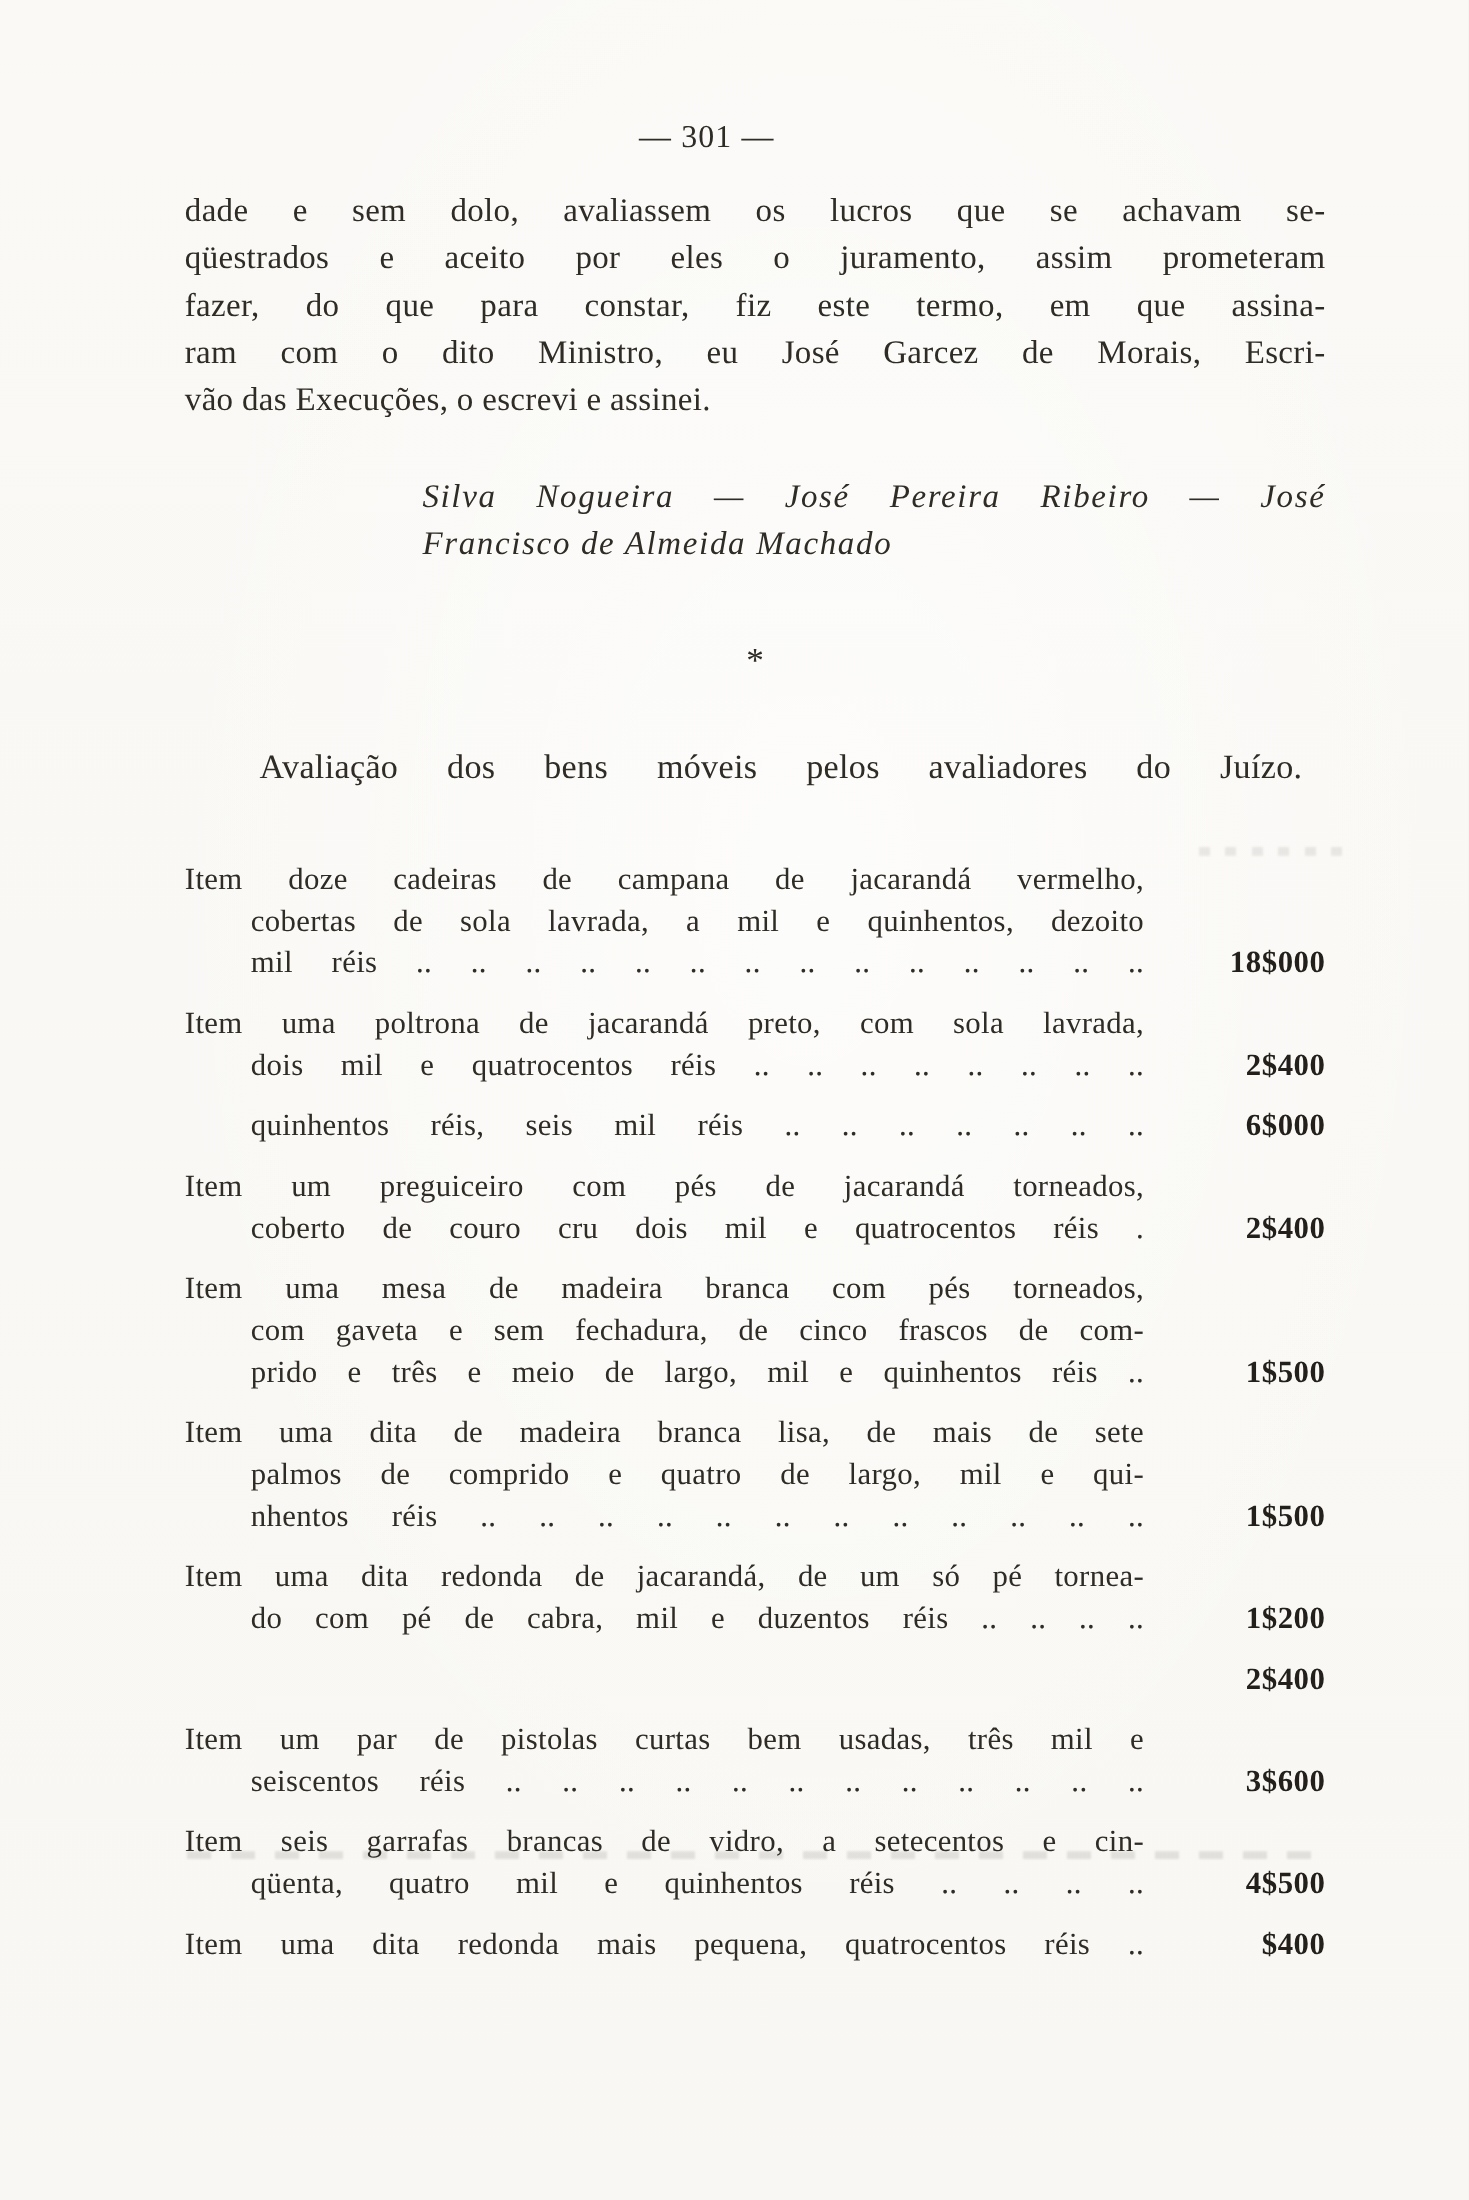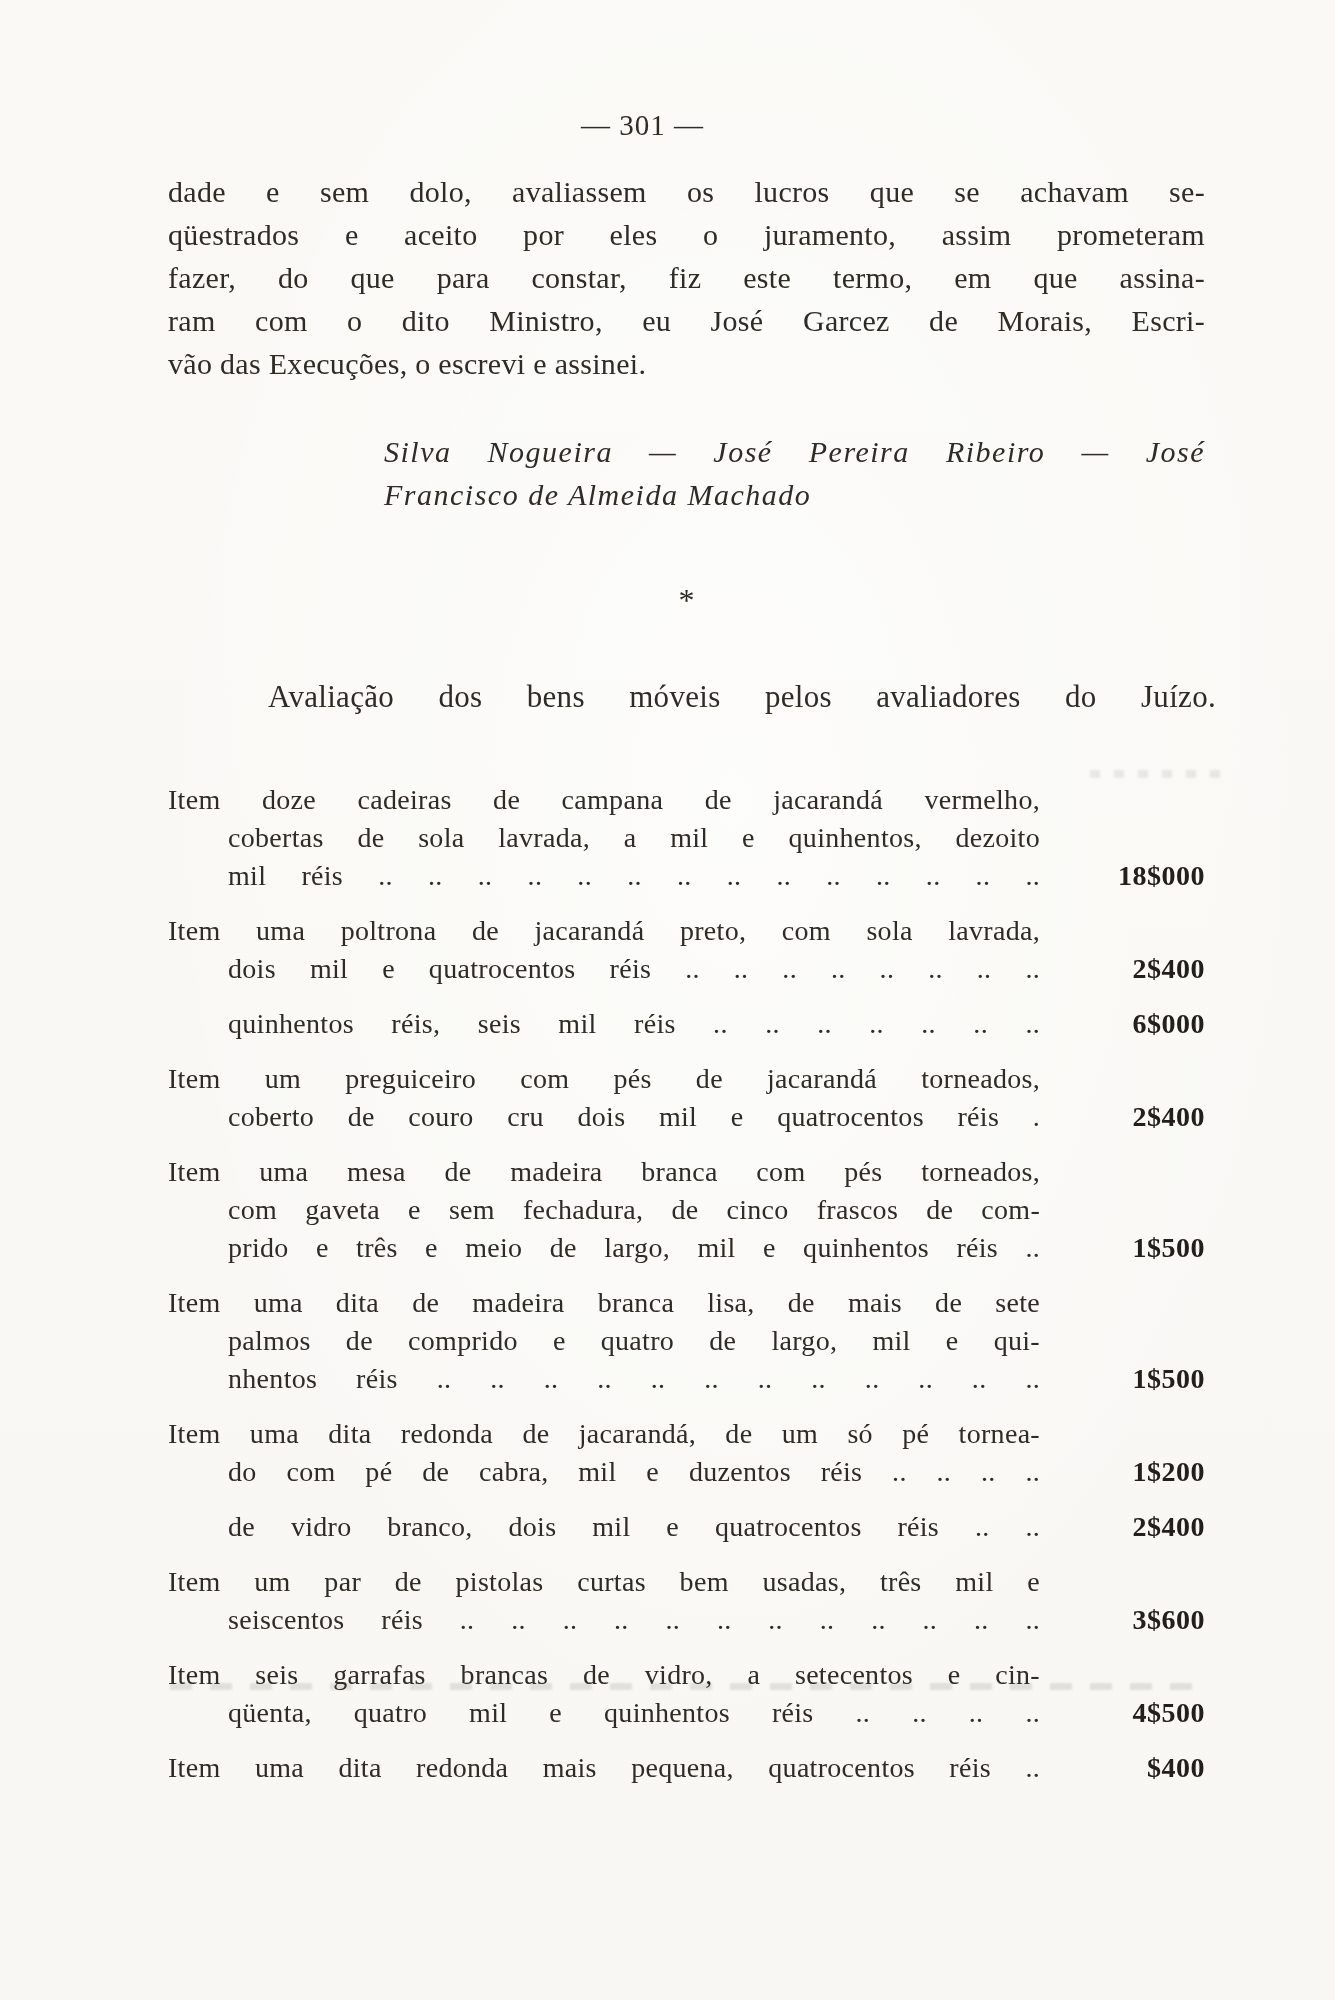--- a/index.html
+++ b/index.html
@@ -44,21 +44,21 @@
     font-size: 30px; line-height: 43px;
     letter-spacing: 1.5px;
   }
   .asterisk {
     margin-top: 64px;
     text-align: center;
     font-size: 32px; line-height: 40px;
   }
   .heading {
     margin-top: 55px;
-    margin-left: 100px;
+    margin-left: 68px;
     width: 948px;
     font-size: 31px; line-height: 44px;
     letter-spacing: 0.3px;
   }
   .items { margin-top: 62px; }
   .item {
     display: flex;
     margin-bottom: 17px;
     font-size: 28px; line-height: 38px;
     letter-spacing: 0.3px;
@@ -174,21 +174,20 @@
   <div class="item">
     <div class="item-text">
             <div class="item-line jl">Item uma dita redonda de jacarandá, de um só pé tornea-</div>
             <div class="item-line jl indent">do com pé de cabra, mil e duzentos réis .. .. .. ..</div>
           </div>
     <div class="item-value">1$200</div>
   </div>
 
   <div class="item">
     <div class="item-text">
-            <div class="item-line jl indent">de vidro branco, dois mil e quatrocentos réis .. ..</div>
           </div>
     <div class="item-value">2$400</div>
   </div>
 
   <div class="item">
     <div class="item-text">
             <div class="item-line jl">Item um par de pistolas curtas bem usadas, três mil e</div>
             <div class="item-line jl indent">seiscentos réis .. .. .. .. .. .. .. .. .. .. .. ..</div>
           </div>
     <div class="item-value">3$600</div>

